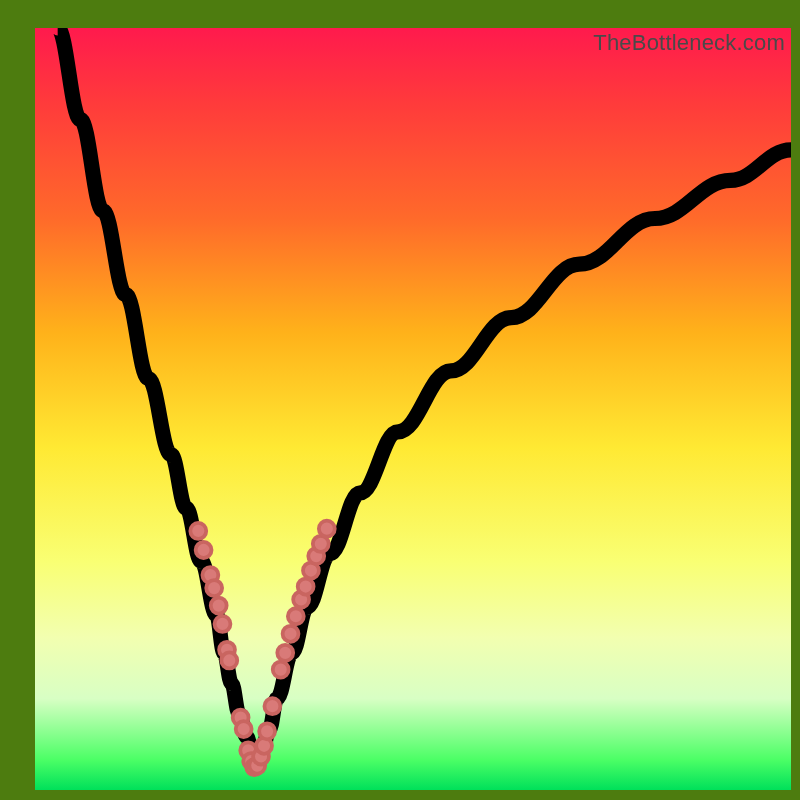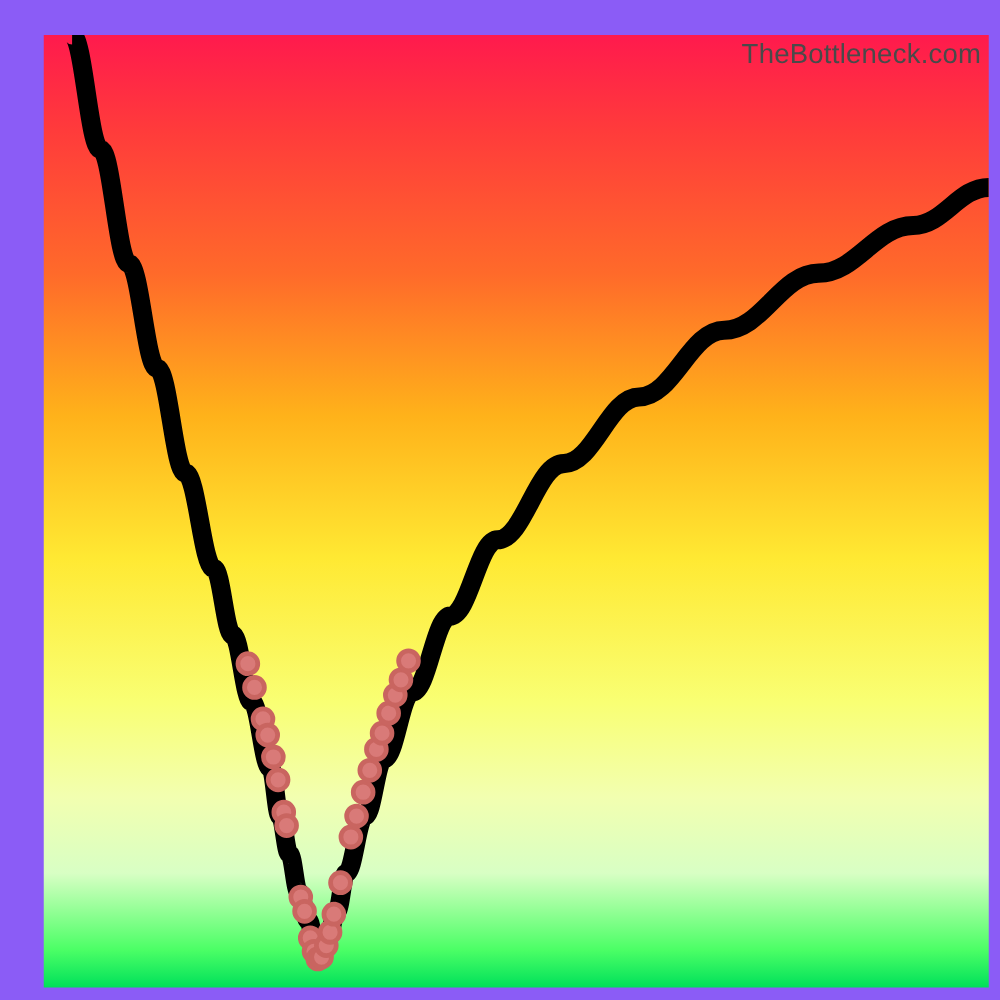--- a/index.html
+++ b/index.html
@@ -7,21 +7,21 @@
     padding: 0;
     width: 800px;
     height: 800px;
     overflow: hidden;
     background: #000;
     font-family: Arial, Helvetica, sans-serif;
   }
   .frame {
     position: absolute;
     inset: 0;
-    background: #8b5cf6;
+    background: #4d7c0f;
   }
   .plot-area {
     position: absolute;
     background: linear-gradient(to bottom,
       #ff1a4d 0%,
       #ff3b3b 10%,
       #ff6a2a 25%,
       #ffb21a 40%,
       #ffe933 55%,
       #f9ff73 70%,

